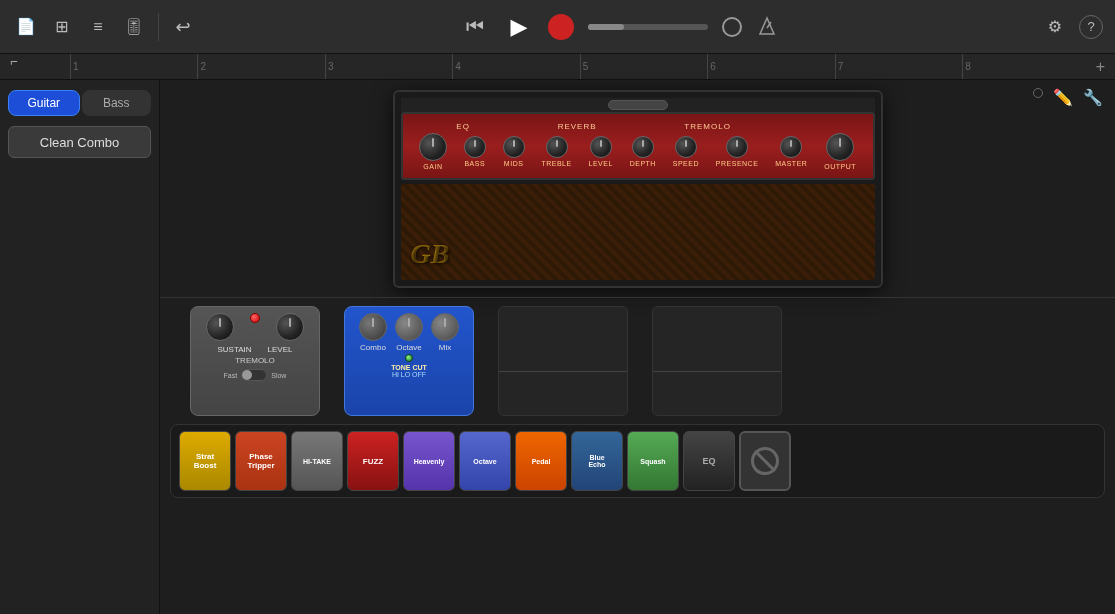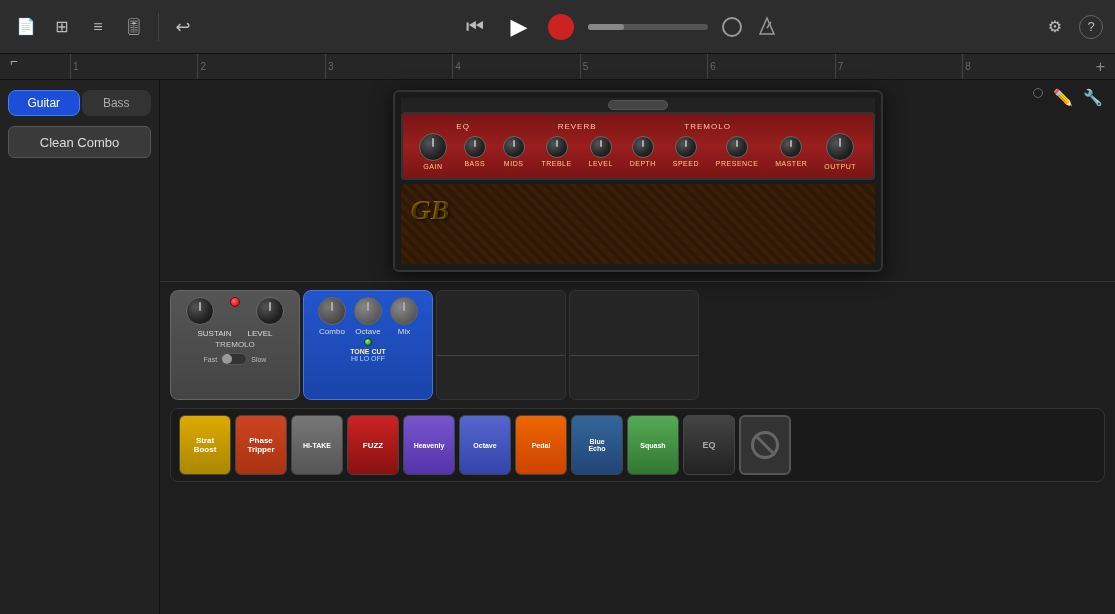--- a/index.html
+++ b/index.html
@@ -289,25 +289,25 @@
     }
     .amp-bottom-section {
       background: #4a2a0a;
       background: repeating-linear-gradient(
         45deg,
         #3a1e08,
         #3a1e08 4px,
         #2e1806 4px,
         #2e1806 8px
       );
-      height: 80px;
+      height: 96px;
       border-radius: 3px;
       margin-top: 4px;
       display: flex;
-      align-items: flex-start;
+      align-items: flex-end;
       padding: 10px;
     }
     .amp-logo {
       font-size: 28px;
       font-weight: bold;
       font-style: italic;
       color: #d4a820;
       font-family: serif;
       text-shadow: 1px 1px 3px rgba(0,0,0,0.7);
       background: radial-gradient(ellipse, #c8940a 0%, #8b6010 100%);
@@ -317,23 +317,24 @@
 
     
     #pedals-section {
       display: flex;
       flex-direction: column;
       padding: 4px 10px;
       flex: 1;
     }
     .pedals-row {
       display: flex;
-      gap: 3px;
+      gap: 24px;
       align-items: flex-end;
       position: relative;
+      margin-left: 20px;
     }
     .empty-pedal-slot {
       width: 130px;
       height: 110px;
       border: 1px solid #333;
       border-radius: 6px;
       background: #252525;
     }
 
     

